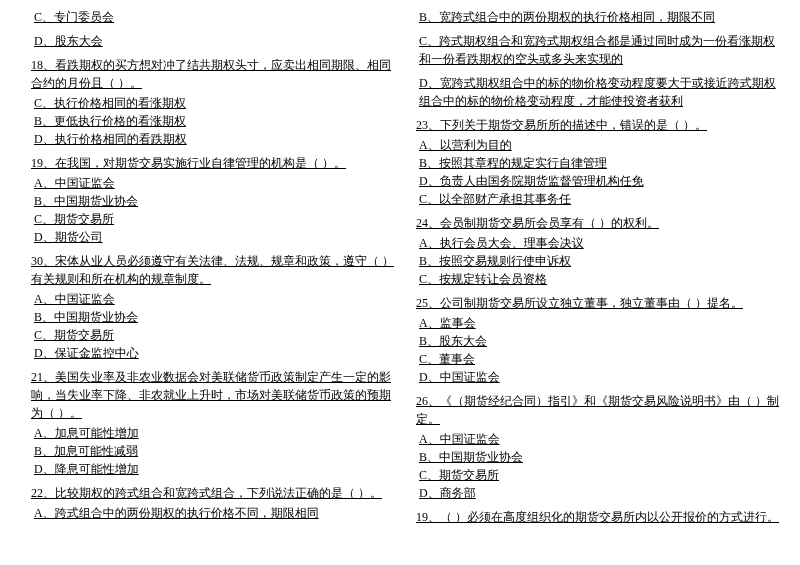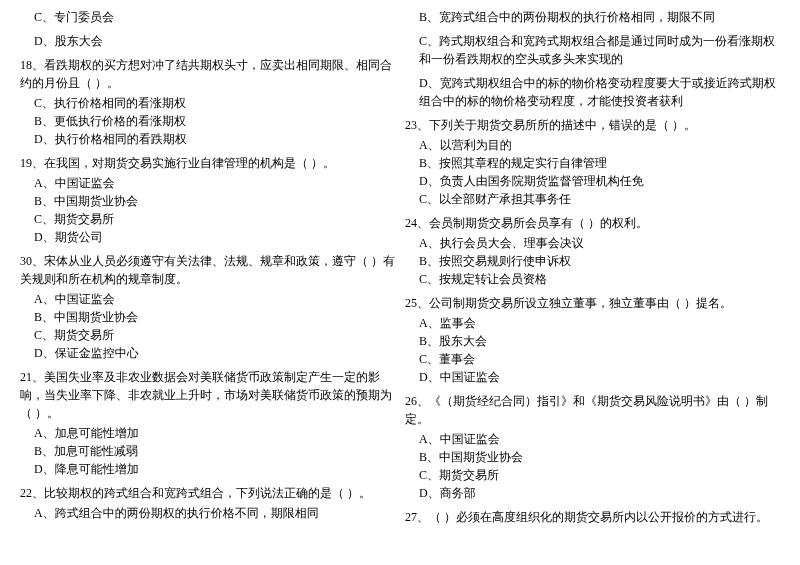--- a/index.html
+++ b/index.html
@@ -20,28 +20,30 @@
       width: 800px;
       padding: 8px 20px 8px 20px;
     }
     .two-column {
       display: flex;
       gap: 10px;
     }
     .column {
       flex: 1;
       min-width: 0;
+      text-decoration: underline;
     }
     .question-block {
       margin-bottom: 6px;
     }
     .question-text {
       line-height: 1.5;
       margin-bottom: 2px;
       text-indent: 0;
+      margin-left: 11px;
     }
     .option {
       padding-left: 14px;
       line-height: 1.5;
     }
   </style>
 </head>
 <body>
 
 <div class="page-container">
@@ -133,19 +135,19 @@
 
       <div class="question-block">
         <div class="question-text">26、《（期货经纪合同）指引》和《期货交易风险说明书》由（   ）制定。</div>
         <div class="option">A、中国证监会</div>
         <div class="option">B、中国期货业协会</div>
         <div class="option">C、期货交易所</div>
         <div class="option">D、商务部</div>
       </div>
 
       <div class="question-block">
-        <div class="question-text">27、（   ）必须在高度组织化的期货交易所内以公开报价的方式进行。</div>
+        <div class="question-text">19、（   ）必须在高度组织化的期货交易所内以公开报价的方式进行。</div>
       </div>
 
     </div>
   </div>
 
 </div>
 
 </body></html>

